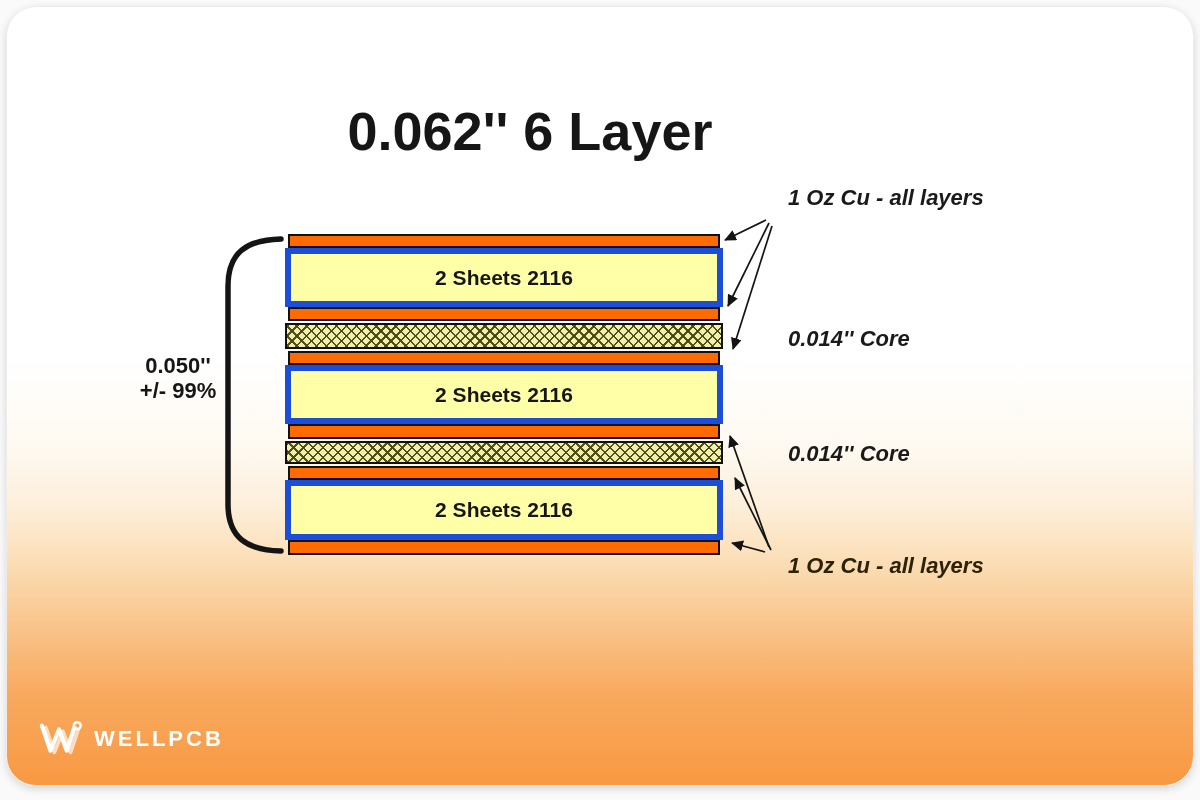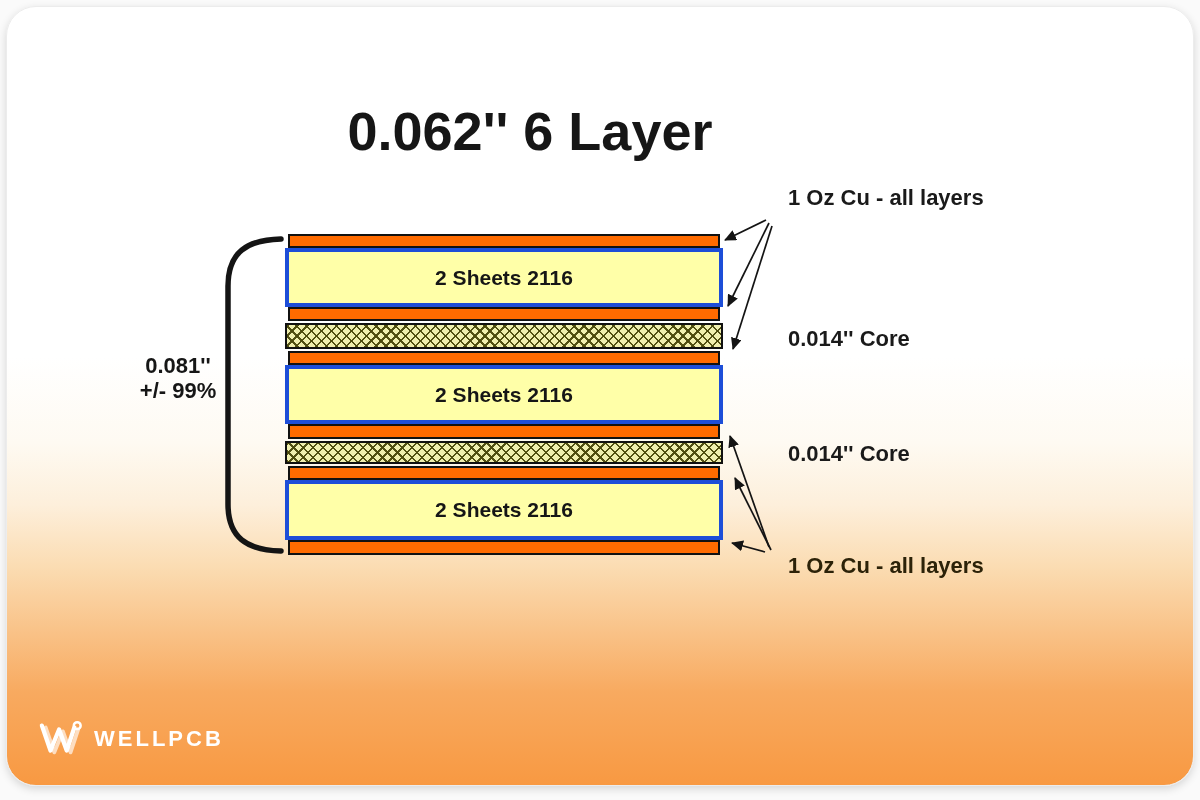--- a/index.html
+++ b/index.html
@@ -12,32 +12,32 @@
         background:linear-gradient(180deg,
           #ffffff 0%, #ffffff 45%, #fefaf2 56%, #fdefdb 64%, #fbdcb2 72%,
           #f9c389 80%, #f8aa60 88%, #f89942 100%);
         box-shadow:0 3px 8px rgba(0,0,0,.15);}
   
   #title{position:absolute;left:0;top:100px;width:1060px;text-align:center;
          font-size:54px;font-weight:bold;color:#161616;}
   
   .layer{position:absolute;}
   .cu{left:288px;width:432px;background:#ff6b00;border:2px solid #111;}
-  .pp{left:285px;width:438px;background:#ffffa8;border:4px solid #1d4ed8;
+  .pp{left:285px;width:438px;background:#ffffa8;border:6px solid #1d4ed8;
       display:flex;align-items:center;justify-content:center;
       font-size:21px;font-weight:bold;color:#161616;}
   .core{left:285px;width:438px;border:2px solid #111;background-color:#f0efae;
       background-image:
         repeating-linear-gradient(45deg, rgba(74,72,10,.95) 0 1.6px, transparent 1.6px 7px),
         repeating-linear-gradient(135deg, rgba(74,72,10,.95) 0 1.6px, transparent 1.6px 7px);}
   
   #thickness{position:absolute;left:108px;top:353px;width:140px;text-align:center;
              font-size:22px;font-weight:bold;color:#161616;line-height:25px;}
   
-  .anno{position:absolute;left:788px;font-size:22px;font-weight:bold;color:#1a1a1a;white-space:nowrap;}
+  .anno{position:absolute;left:788px;font-size:22px;font-weight:bold;color:#1a1a1a;white-space:nowrap;font-style:italic;}
   #anno-cu-top{top:185px;}
   #anno-core-top{top:326px;}
   #anno-core-bottom{top:441px;}
   #anno-cu-bottom{top:553px;color:#2c2208;}
   
   #overlay{position:absolute;left:0;top:0;width:1200px;height:800px;pointer-events:none;}
   
   #brand{position:absolute;left:38px;top:718px;display:flex;align-items:center;gap:10px;}
   #brand-text{font-size:22px;font-weight:bold;color:#ffffff;letter-spacing:3px;text-align:center;}
 </style>
@@ -61,21 +61,21 @@
   </div>
   <div class="layer cu" style="top:424px;height:15px;"></div>
   <div class="layer core" style="top:441px;height:23px;"></div>
   <div class="layer cu" style="top:466px;height:14px;"></div>
   <div class="layer pp" style="top:480px;height:60px;">
     <span>2 Sheets 2116</span>
   </div>
   <div class="layer cu" style="top:540px;height:15px;"></div>
 
   <div id="thickness">
-    <div>0.081''</div>
+    <div>0.050''</div>
     <div>+/- 99%</div>
   </div>
 
   <div class="anno" id="anno-cu-top">1 Oz Cu - all layers</div>
   <div class="anno" id="anno-core-top">0.014'' Core</div>
   <div class="anno" id="anno-core-bottom">0.014'' Core</div>
   <div class="anno" id="anno-cu-bottom">1 Oz Cu - all layers</div>
 
   <svg id="overlay" viewBox="0 0 1200 800">
     <defs>

